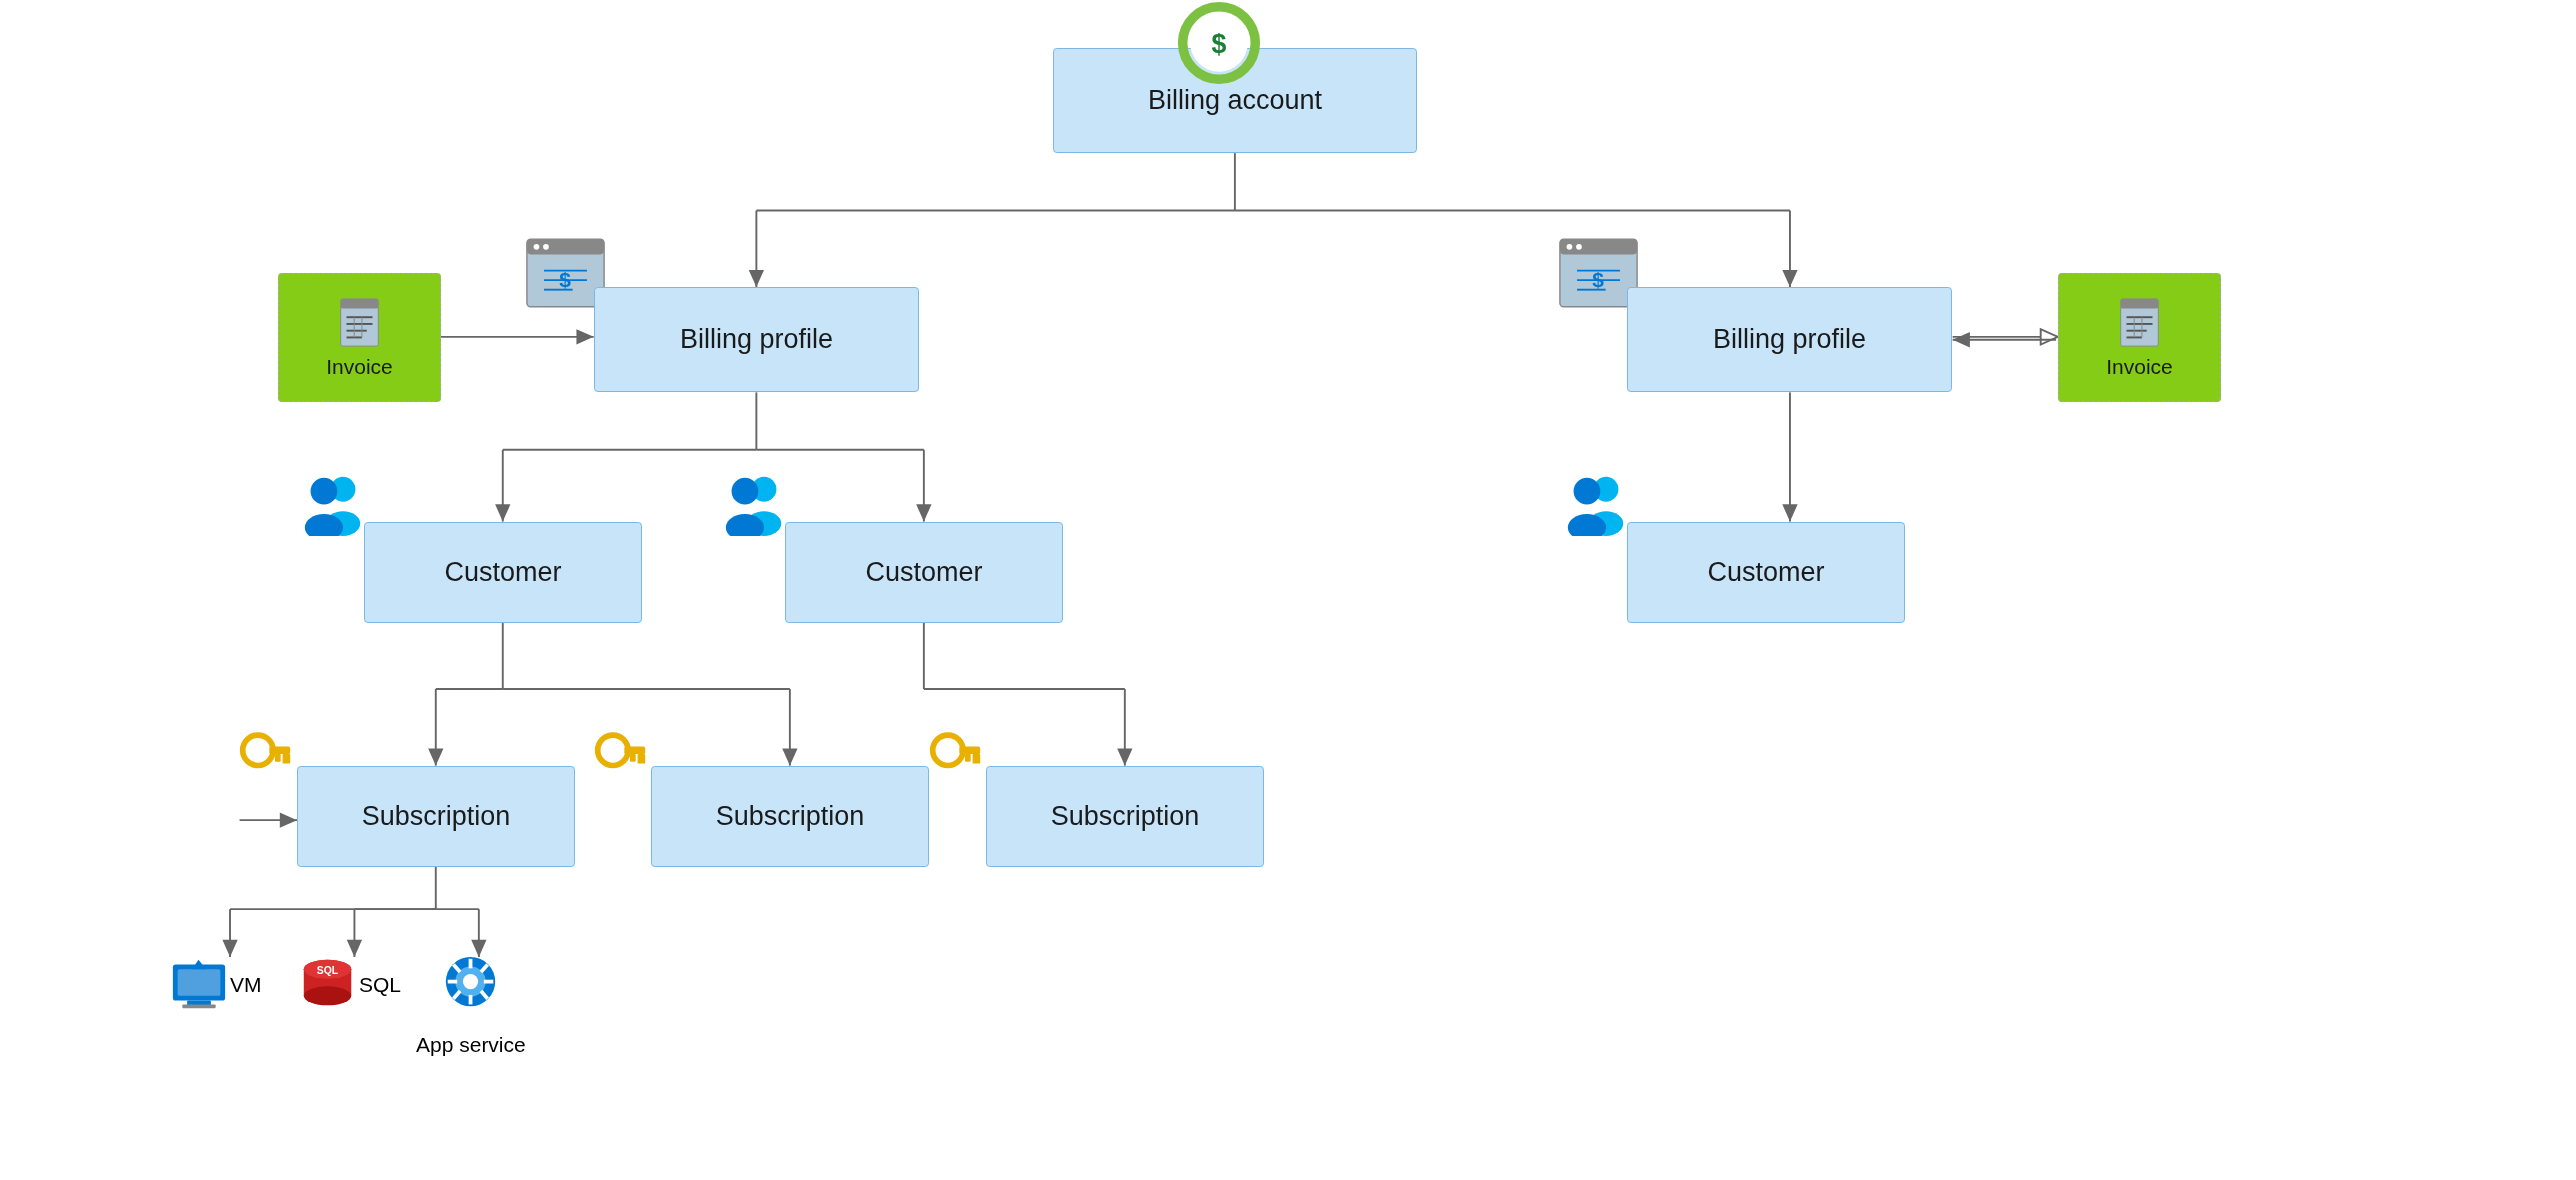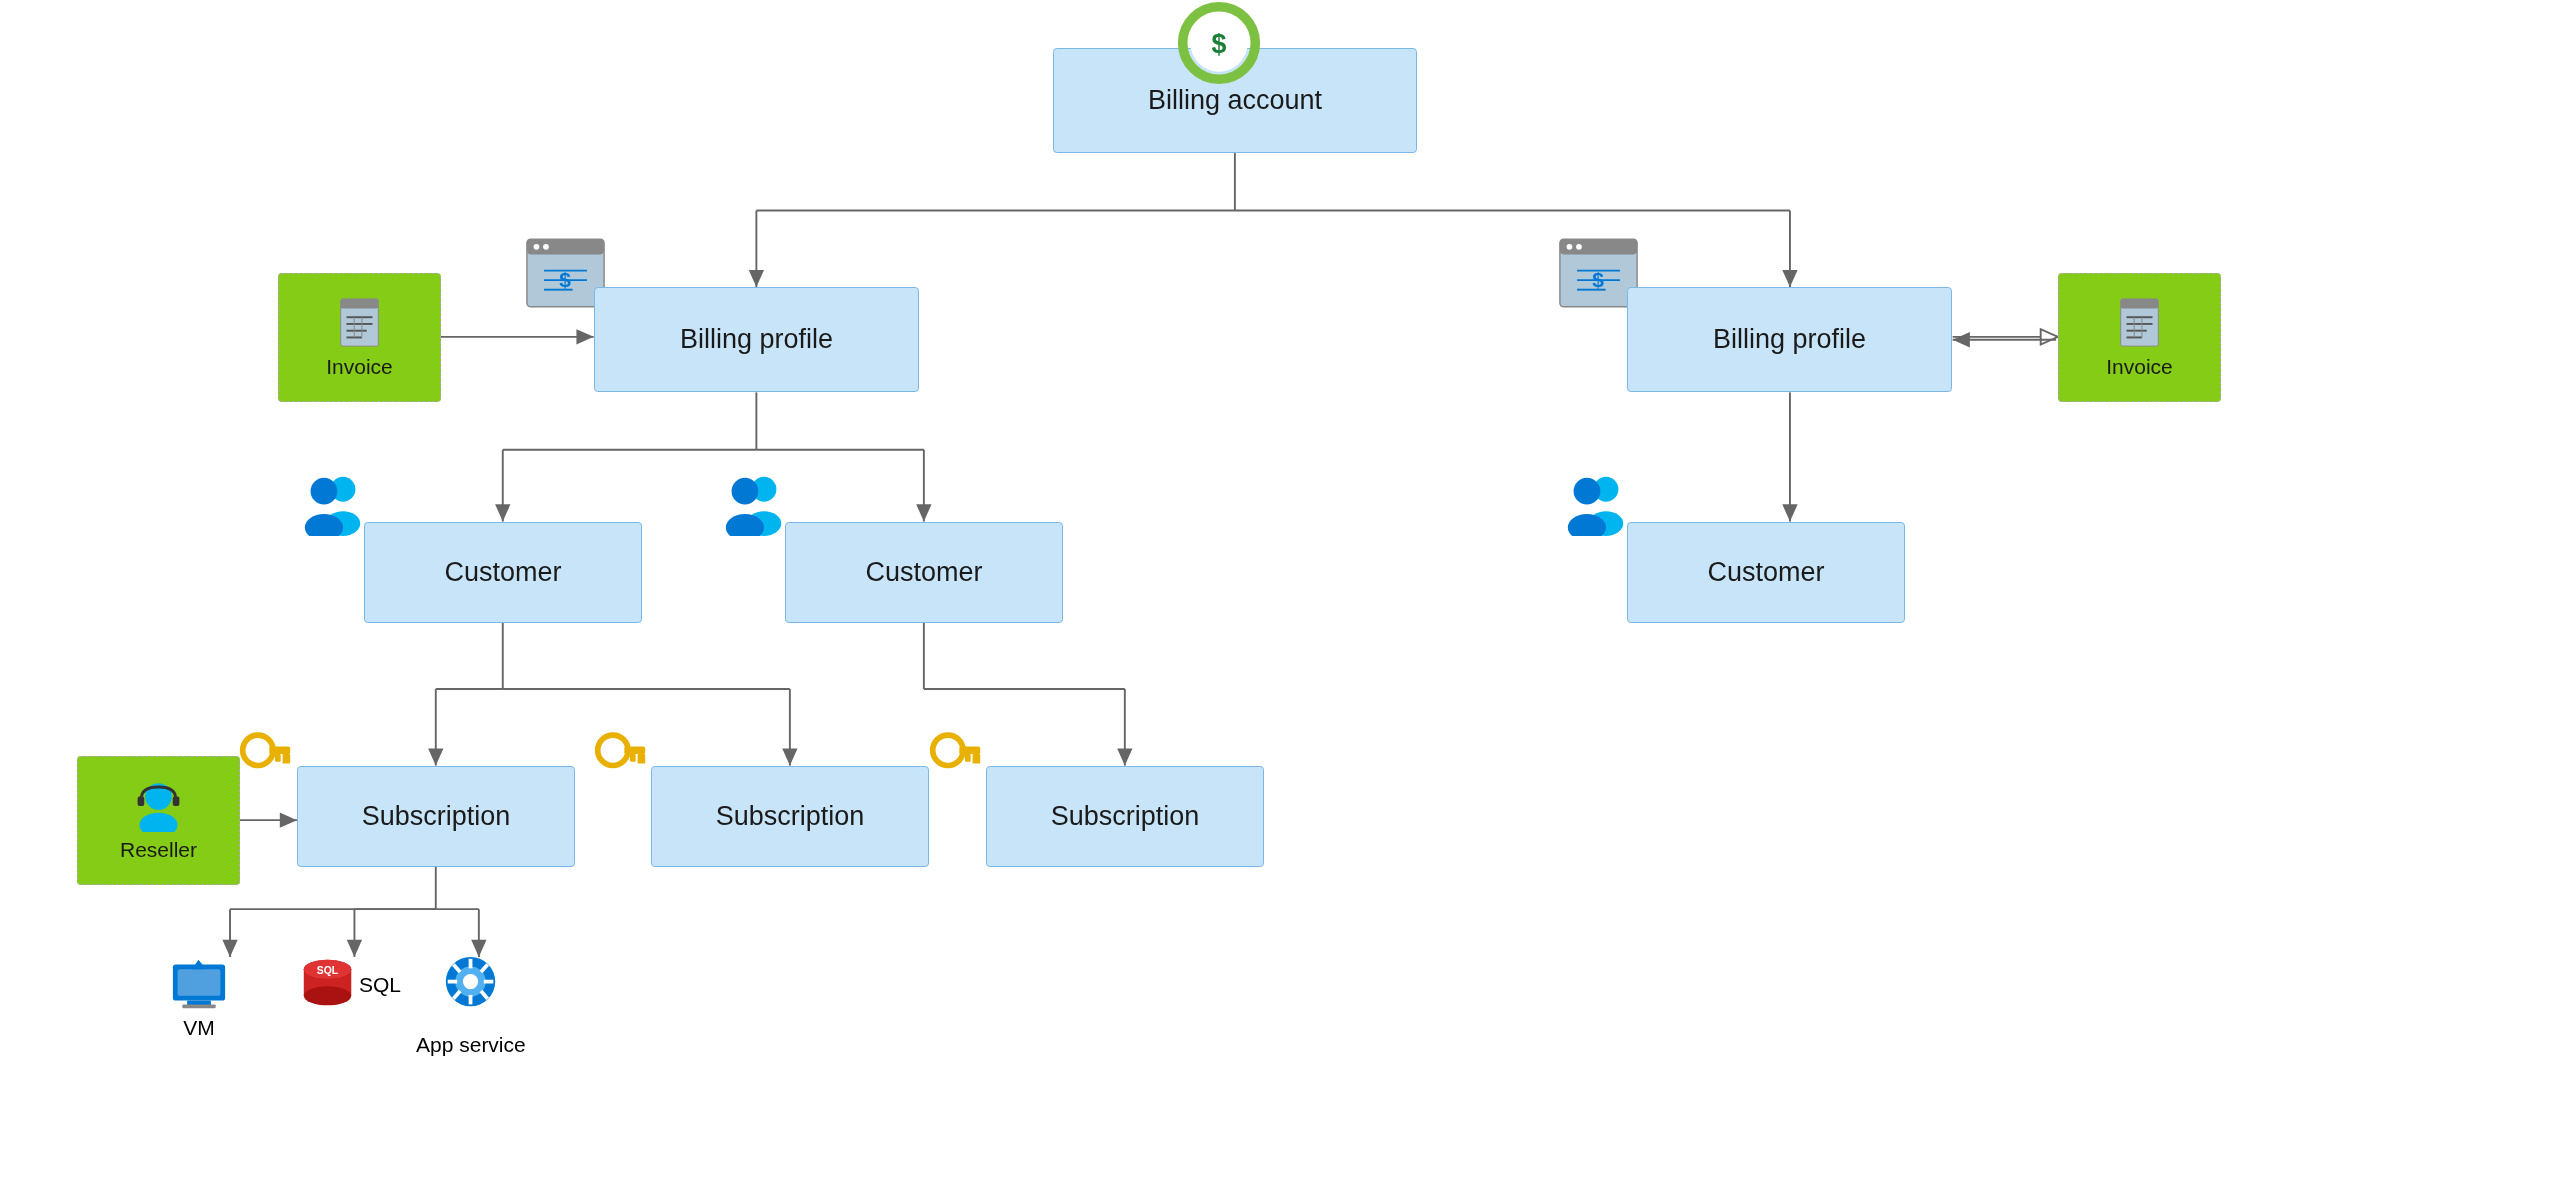--- a/index.html
+++ b/index.html
@@ -261,34 +261,22 @@
       <rect x="34" y="18" width="22" height="8" rx="2" fill="#e8b000"></rect>
       <rect x="48" y="26" width="8" height="10" rx="1" fill="#e8b000"></rect>
       <rect x="40" y="26" width="6" height="8" rx="1" fill="#e8b000"></rect>
     </svg>
   </div>
 
   <div class="node-box" style="left:986px; top:766px; width:278px; height:101px;">
     <span>Subscription</span>
   </div>
 
-  <div class="node-box dashed" style="left:77px; top:756px; width:163px; height:129px; flex-direction:column; gap:5.7px;">
-
-    <svg width="57" height="53" viewBox="0 0 60 55">
-      <circle cx="30" cy="18" r="14" fill="#00b4ef"></circle>
-      <ellipse cx="30" cy="48" rx="20" ry="13" fill="#00b4ef"></ellipse>
-
-      <path d="M12 20 Q12 8 30 8 Q48 8 48 20" fill="none" stroke="#333" stroke-width="3"></path>
-      <rect x="8" y="18" width="7" height="10" rx="2" fill="#333"></rect>
-      <rect x="45" y="18" width="7" height="10" rx="2" fill="#333"></rect>
-    </svg>
-    <span style="font-size:21px;">Reseller</span>
-  </div>
-
-  <div style="position:absolute; left:168px; top:955px; display:flex; flex-direction:column; align-items:center;">
+
+  <div style="position:absolute; left:168px; top:955px; display:flex; flex-direction:row; align-items:center;">
     <svg width="62" height="57" viewBox="0 0 65 60">
       <rect x="5" y="10" width="55" height="38" rx="3" fill="#0078d4"></rect>
       <rect x="10" y="15" width="45" height="28" rx="2" fill="#50a0e0"></rect>
       <polygon points="25,15 40,15 32,5" fill="#0078d4"></polygon>
       <rect x="20" y="48" width="25" height="5" rx="1" fill="#0078d4"></rect>
       <rect x="15" y="52" width="35" height="4" rx="1" fill="#888"></rect>
     </svg>
     <span style="font-size:21px; margin-top:3.8px;">VM</span>
   </div>
 

